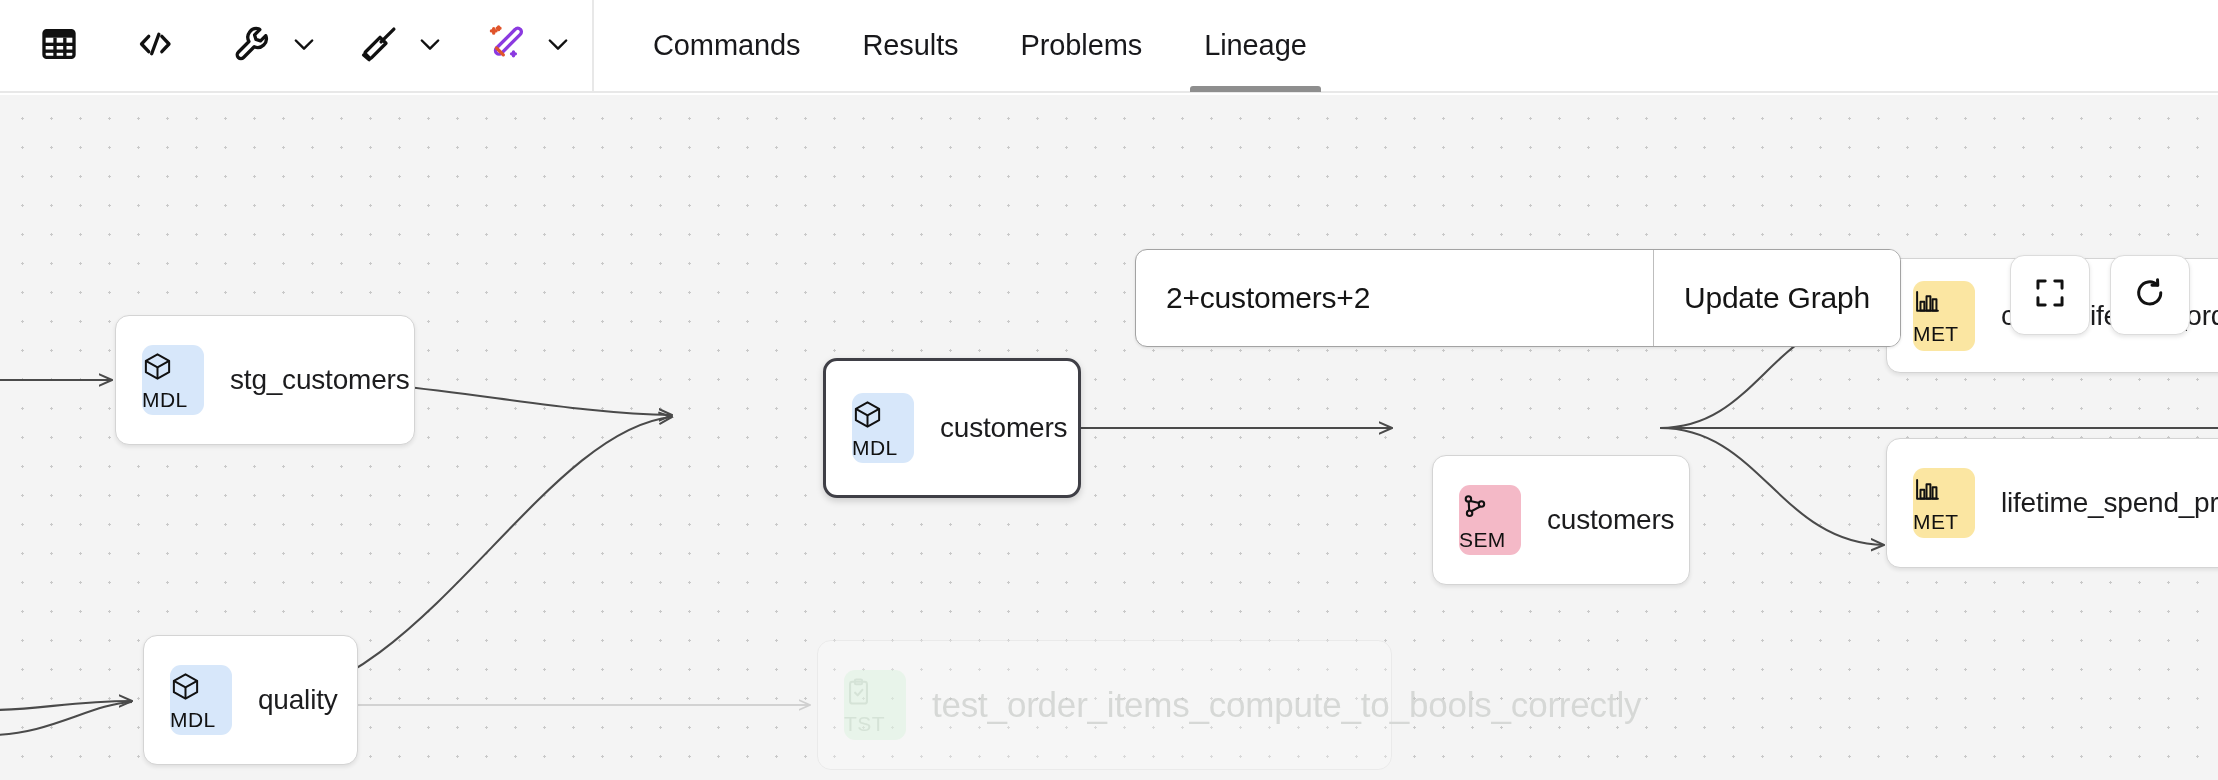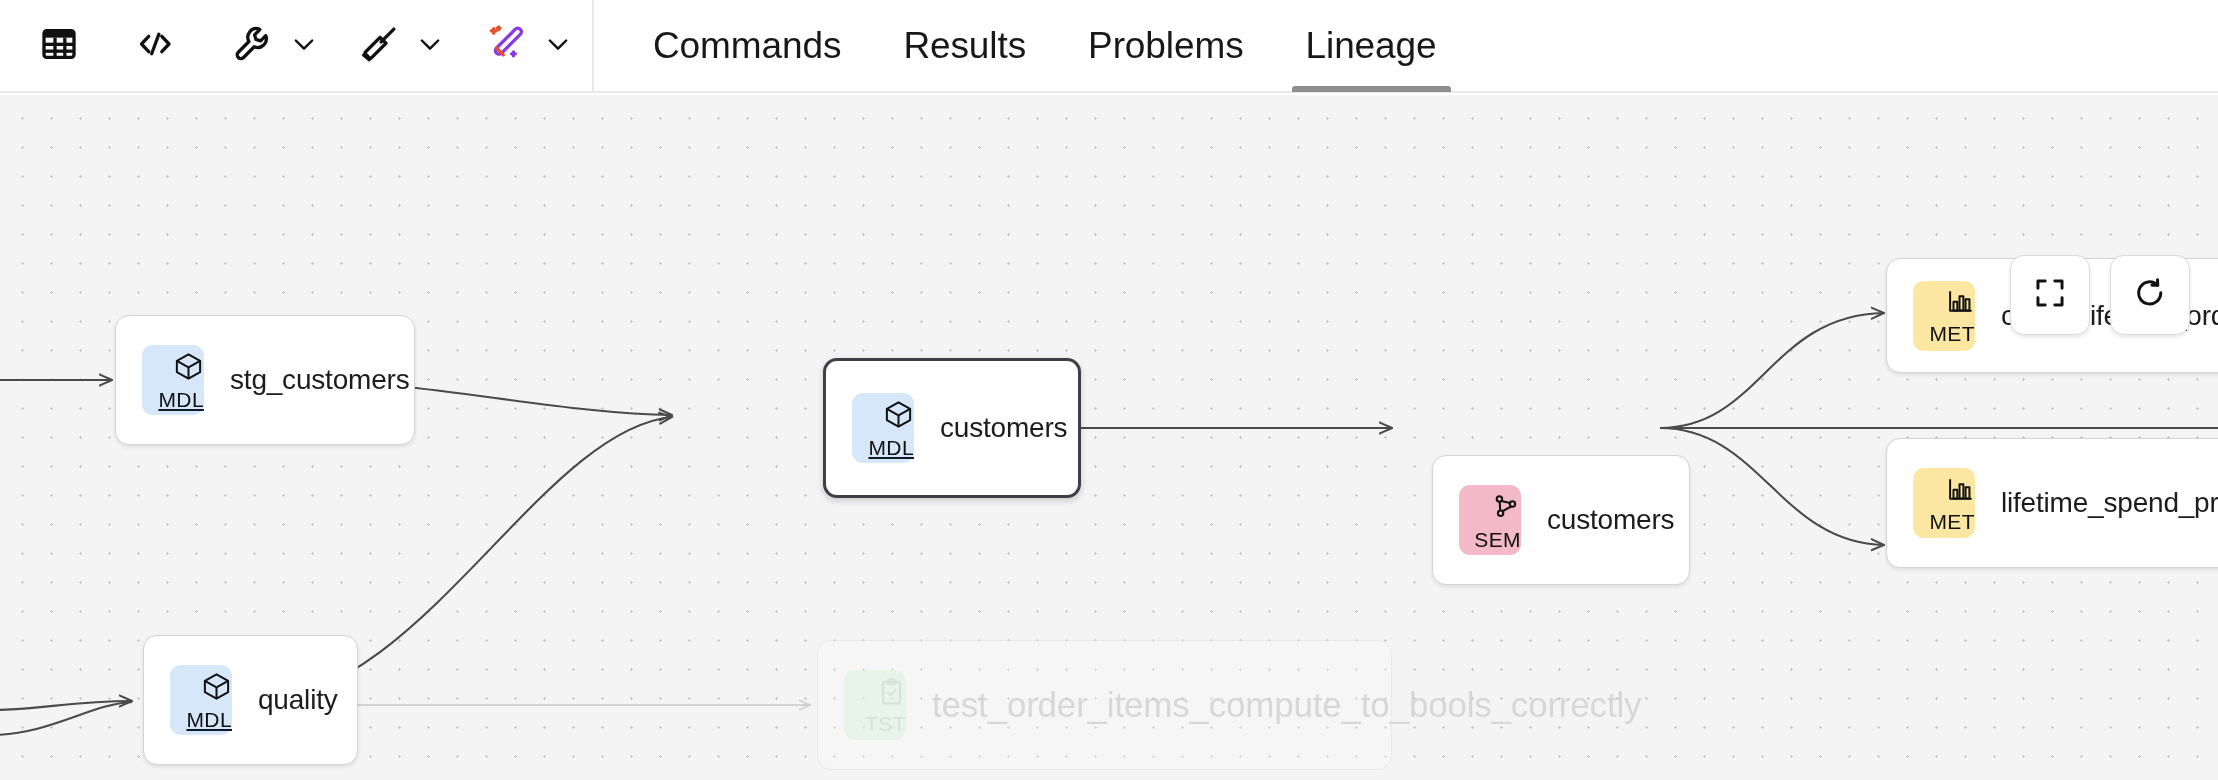--- a/index.html
+++ b/index.html
@@ -30,21 +30,21 @@
   }
   .caret{
     display:flex;align-items:center;justify-content:center;
     width:40px;height:66px;cursor:pointer;border-radius:8px;margin-left:-6px;
   }
 
   
   .tabs{display:flex;align-items:flex-end;height:93px;flex:1;padding-left:28px;}
   .tab{
     position:relative;display:flex;align-items:center;justify-content:center;
-    height:93px;padding:0 31px;font-size:37px;color:#18181b;
+    height:93px;padding:0 31px;font-size:29px;color:#18181b;
     cursor:pointer;white-space:nowrap;letter-spacing:-0.1px;
   }
   .tab.active::after{
     content:"";position:absolute;left:17px;right:17px;bottom:0;
     height:6px;background:#8e8e8e;border-radius:3px 3px 0 0;
   }
 
   
   .canvas{
     position:absolute;left:0;top:95px;width:2218px;height:685px;
@@ -61,30 +61,30 @@
     background:#ffffff;border:1.6px solid #d4d4d4;border-radius:14px;
     box-shadow:0 2px 4px rgba(0,0,0,.09);cursor:pointer;
   }
   .node.selected{border:3.4px solid #3f3f46;box-shadow:0 3px 7px rgba(0,0,0,.17);}
   .node.faded{
     background:rgba(250,250,250,.55);border:1.5px solid #e4e4e4;
     box-shadow:none;opacity:.62;
   }
   .badge{
     flex:0 0 auto;width:62px;height:70px;border-radius:11px;
-    display:flex;flex-direction:column;align-items:flex-end;justify-content:center;
+    display:flex;flex-direction:column;align-items:flex-start;justify-content:center;
     margin-left:26px;
   }
   .badge-label{font-size:21px;line-height:21px;margin-top:3px;letter-spacing:.4px;}
   .node-title{
     margin-left:26px;font-size:28px;color:#1c1c1e;line-height:36px;
     letter-spacing:-.2px;white-space:nowrap;
   }
   .node.faded .node-title{white-space:normal;color:#c4c7c4;font-size:35px;}
-  .badge.mdl{background:#d7e7fa;text-decoration:underline;}
+  .badge.mdl{background:#d7e7fa;}
   .badge.mdl .badge-label{color:#111;}
   .badge.sem{background:#f4b9c7;}
   .badge.sem .badge-label{color:#111;}
   .badge.met{background:#fbe6a2;}
   .badge.met .badge-label{color:#111;}
   .badge.tst{background:#e2f4e4;}
   .badge.tst .badge-label{color:#c3d9c6;}
 
   
   .searchbar{
@@ -344,20 +344,26 @@
             <rect x="6.2" y="12.2" width="3.2" height="7.3"></rect>
             <rect x="11.2" y="7.6" width="3.2" height="11.9"></rect>
             <rect x="16.2" y="10.1" width="3.2" height="9.4"></rect>
           </svg>
         </span>
         <span class="badge-label">MET</span>
       </div>
       <span class="node-title">lifetime_spend_pretax</span>
     </div>
 
+    <div class="searchbar">
+      <input type="text" value="2+customers+2" placeholder="" style="">
+      <div class="update-btn">
+        <span>Update Graph</span>
+      </div>
+    </div>
 
     <div class="ctrl-group">
       <div class="ctrl">
         <span>
           <svg width="34" height="34" viewBox="0 0 24 24" fill="none" stroke="#111" stroke-width="2.1" stroke-linecap="round" stroke-linejoin="round">
             <polyline points="3.5,8.6 3.5,3.5 8.6,3.5"></polyline>
             <polyline points="15.4,3.5 20.5,3.5 20.5,8.6"></polyline>
             <polyline points="20.5,15.4 20.5,20.5 15.4,20.5"></polyline>
             <polyline points="8.6,20.5 3.5,20.5 3.5,15.4"></polyline>
           </svg>

